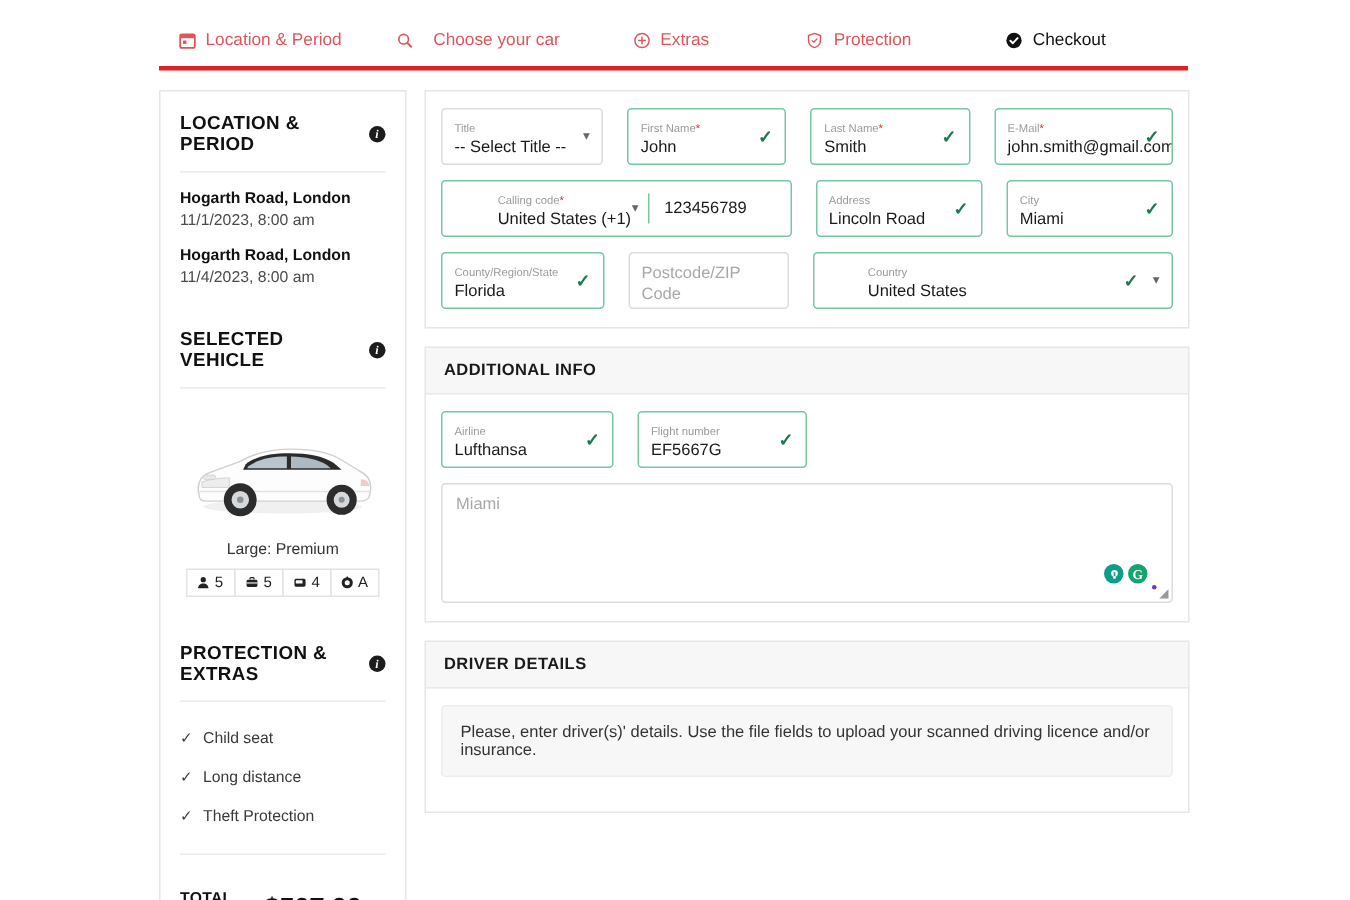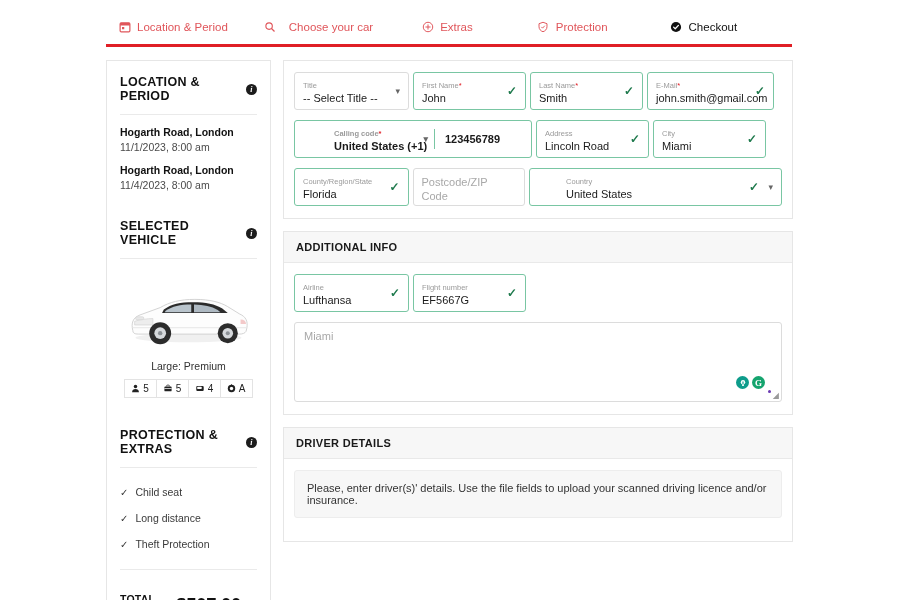--- a/index.html
+++ b/index.html
@@ -69,21 +69,21 @@
   .total-val { font-size: 18.5px; font-weight: bold; color: #111; letter-spacing: -.3px; }
 
   
   .main { position: absolute; left: 283px; top: 60px; width: 510px; }
   .card { border: 1px solid #e6e6e6; background: #fff; margin-bottom: 12px; }
   .card-head {
     background: #f7f7f7; border-bottom: 1px solid #e9e9e9;
     padding: 9px 12px; font-size: 11px; font-weight: bold; letter-spacing: .3px; color: #1a1a1a;
   }
   .card-body { padding: 11px 10px 12px 10px; }
-  .row { display: flex; gap: 4px; margin-bottom: 10px; }
+  .row { display: flex; gap: 16px; margin-bottom: 10px; }
   .row:last-child { margin-bottom: 0; }
 
   .field {
     position: relative; border: 1px solid #dcdcdc; border-radius: 3px;
     height: 38px; padding: 4px 8px 0 8px; background: #fff;
     display: flex; flex-direction: column; justify-content: center; overflow: hidden;
   }
   .field.ok { border-color: #79c6a3; }
   .f-label { font-size: 7.5px; color: #9a9a9a; line-height: 10px; white-space: nowrap; }
   .req { color: #e01f26; }
@@ -97,21 +97,21 @@
     position: absolute; right: 8px; top: 50%; transform: translateY(-50%);
     color: #666; font-size: 9px; line-height: 1;
   }
   .check.pair { right: 22px; }
   .field.center-only { justify-content: center; }
 
   .f-title { width: 115px; }
   .f-first { width: 113px; }
   .f-last  { width: 113px; }
   .f-mail  { width: 127px; }
-  .f-phone { width: 238px; flex-direction: row; align-items: center; padding: 0; font-weight: bold; }
+  .f-phone { width: 238px; flex-direction: row; align-items: center; padding: 0; }
   .phone-cc { padding: 4px 8px 0 8px; display: flex; flex-direction: column; justify-content: center; height: 100%; width: 108px; position: relative; }
   .phone-cc .chev { right: 6px; }
   .phone-div { width: 1px; height: 20px; background: #79c6a3; }
   .phone-num { font-size: 11px; color: #1a1a1a; padding-left: 10px; }
   .f-addr { width: 113px; }
   .f-city { width: 113px; }
   .f-state { width: 115px; }
   .f-zip { width: 113px; }
   .f-country { width: 254px; padding-left: 36px; }
 

